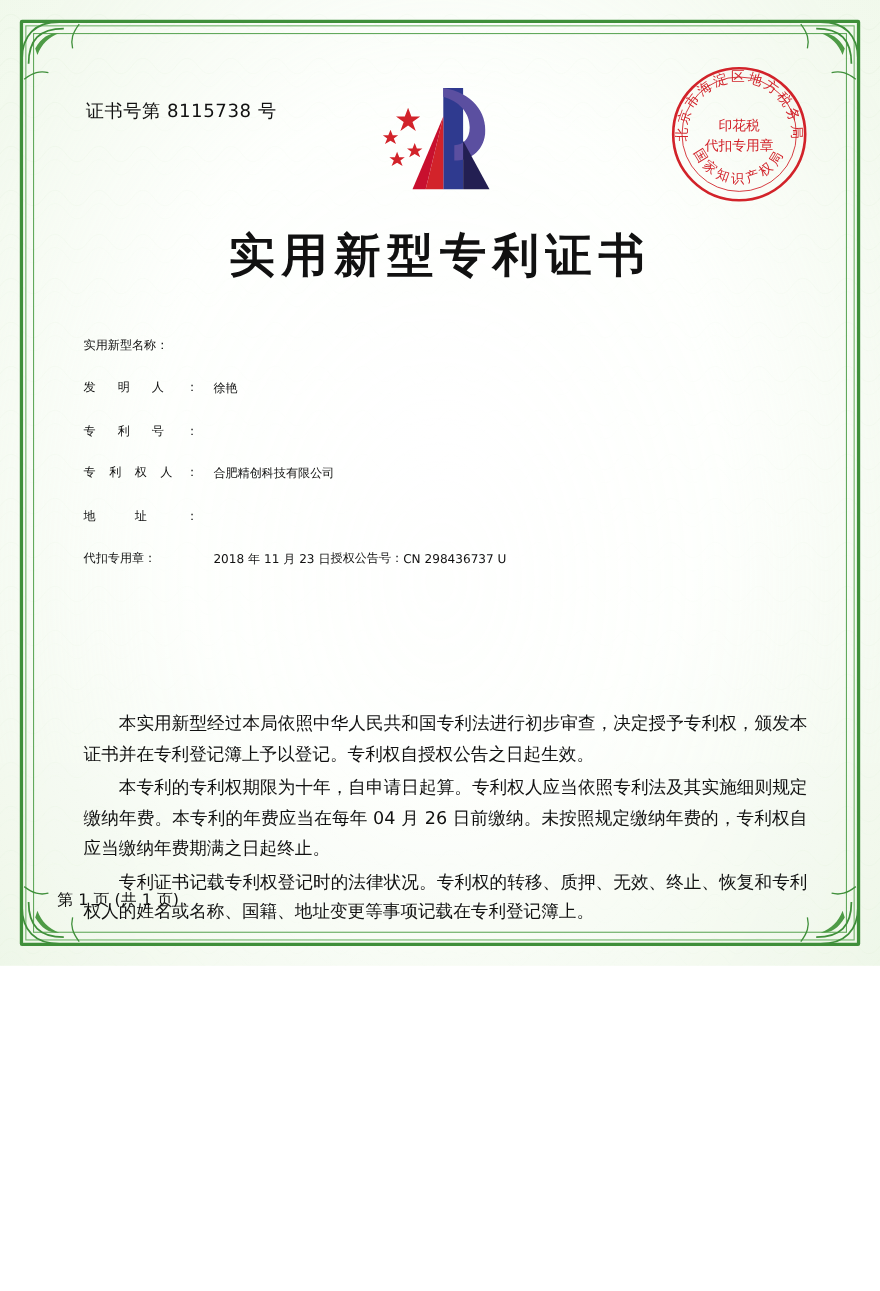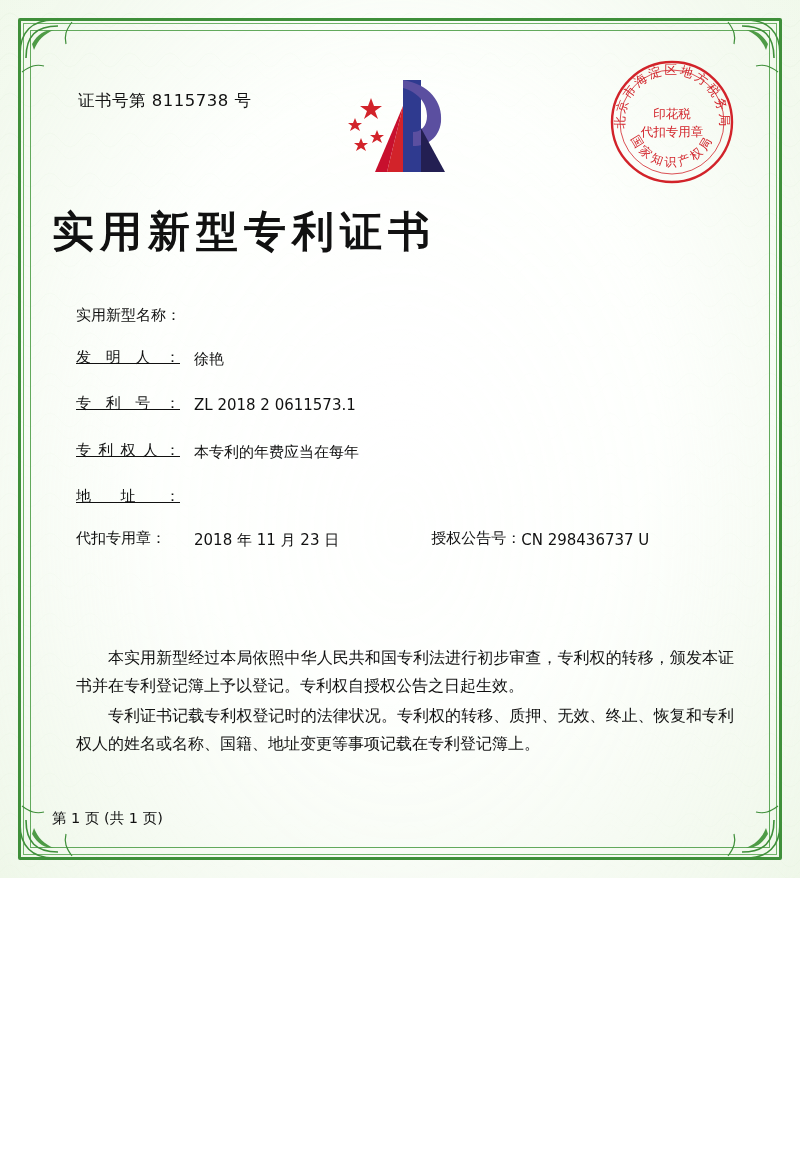--- a/index.html
+++ b/index.html
@@ -104,63 +104,61 @@
     top: 12px;
     width: 132px;
     height: 132px;
   }
 
   .doc-title {
     position: absolute;
     left: 0;
     right: 0;
     top: 160px;
-    text-align: left;
+    text-align: center;
     font-size: 42px;
     font-weight: bold;
     letter-spacing: 6px;
     color: #111;
     font-family: "DejaVu Sans", sans-serif;
   }
 
   .fields {
     position: absolute;
     left: 24px;
     right: 10px;
     top: 262px;
   }
   .field-row {
     display: flex;
     align-items: flex-start;
     margin-bottom: 23px;
-    font-size: 15px;
+    font-size: 11px;
     font-family: "DejaVu Sans", sans-serif;
     color: #111;
   }
   .field-label {
     width: 118px;
     flex: 0 0 118px;
     letter-spacing: 0px;
     white-space: nowrap;
   }
   .field-label.spaced {
     text-align: justify;
     text-align-last: justify;
     width: 104px;
     flex: 0 0 104px;
     padding-right: 14px;
-    text-decoration: underline;
   }
   .field-value {
     flex: 1 1 auto;
     line-height: 1.55;
   }
   .field-row.two-col .field-value { flex: 0 0 auto; }
   .pub-no-label {
-    margin-left: 92px;
     white-space: nowrap;
   }
 
   .paragraphs {
     position: absolute;
     left: 24px;
     right: 14px;
     top: 600px;
     font-size: 16px;
     line-height: 1.72;
@@ -337,44 +335,44 @@
         <div class="field-label">实用新型名称：</div>
       </div>
 
       <div class="field-row">
         <div class="field-label spaced">发明人：</div>
         <div class="field-value">徐艳</div>
       </div>
 
       <div class="field-row">
         <div class="field-label spaced">专利号：</div>
-        <div class="field-value">ZL 2018 2 0611573.1</div>
       </div>
 
 
       <div class="field-row">
         <div class="field-label spaced">专利权人：</div>
-        <div class="field-value">本专利的年费应当在每年</div>
+        <div class="field-value">合肥精创科技有限公司</div>
       </div>
 
       <div class="field-row">
         <div class="field-label spaced">地址：</div>
       </div>
 
       <div class="field-row two-col">
         <div class="field-label">代扣专用章：</div>
         <div class="field-value">2018 年 11 月 23 日</div>
         <div class="pub-no-label">授权公告号：</div>
         <div class="field-value">CN 298436737 U</div>
       </div>
 
     </div>
 
     <div class="paragraphs">
-      <p>本实用新型经过本局依照中华人民共和国专利法进行初步审查，专利权的转移，颁发本证书并在专利登记簿上予以登记。专利权自授权公告之日起生效。</p>
+      <p>本实用新型经过本局依照中华人民共和国专利法进行初步审查，决定授予专利权，颁发本证书并在专利登记簿上予以登记。专利权自授权公告之日起生效。</p>
+      <p>本专利的专利权期限为十年，自申请日起算。专利权人应当依照专利法及其实施细则规定缴纳年费。本专利的年费应当在每年 04 月 26 日前缴纳。未按照规定缴纳年费的，专利权自应当缴纳年费期满之日起终止。</p>
       <p>专利证书记载专利权登记时的法律状况。专利权的转移、质押、无效、终止、恢复和专利权人的姓名或名称、国籍、地址变更等事项记载在专利登记簿上。</p>
     </div>
 
     <svg class="barcode" viewBox="0 0 240 26" preserveAspectRatio="none">
       <g fill="#111">
         <rect x="0" y="0" width="2" height="26"></rect>
           <rect x="4" y="0" width="1" height="26"></rect>
         <rect x="7" y="0" width="3" height="26"></rect>
           <rect x="12" y="0" width="1" height="26"></rect>
         <rect x="15" y="0" width="2" height="26"></rect>

